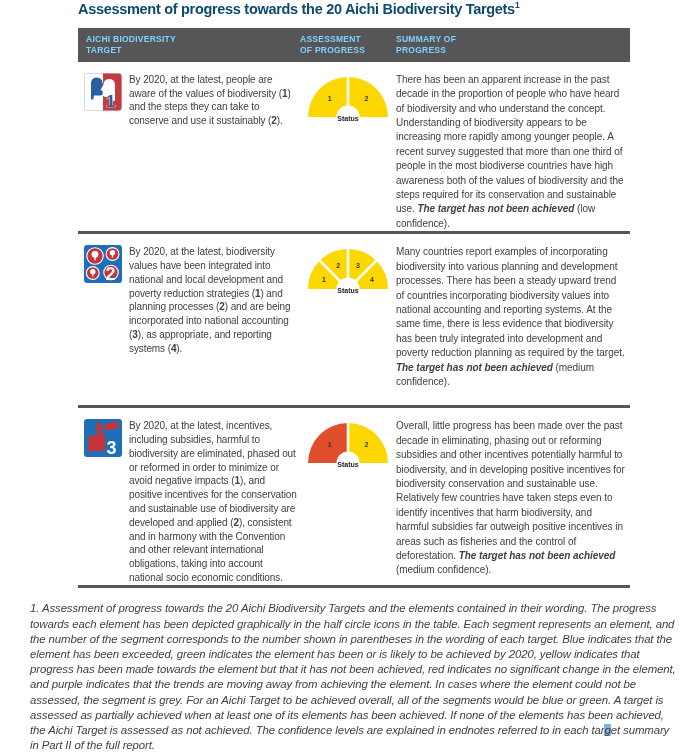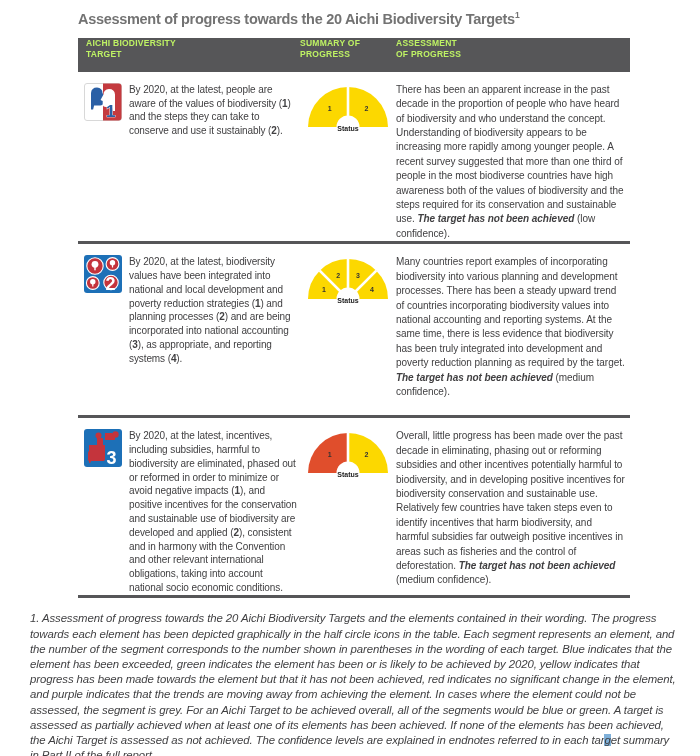--- a/index.html
+++ b/index.html
@@ -5,30 +5,31 @@
   html,body{margin:0;padding:0;background:#ffffff;}
   body{
     width:700px;min-height:756px;
     font-family:"Liberation Sans",sans-serif;
     color:#414042;
     overflow-x:hidden;
   }
   .page{position:relative;width:700px;min-height:756px;background:#fff;}
 
   .title{
-    margin:0;padding:10px 0 0 78px;
-    font-size:14.5px;font-weight:bold;color:#737373;letter-spacing:-0.3px;
+    margin:0;padding:0 0 0 78px;
+    font-size:14.5px;font-weight:bold;color:#0c4a6e;letter-spacing:-0.3px;
   }
   .title sup{font-size:8.5px;}
 
   .table{margin:11px 0 0 78px;width:552px;}
 
   .thead{
     display:grid;grid-template-columns:222px 96px 234px;
-    background:#565658;color:#bef264;height:34px;box-sizing:border-box;
+    background:#565658;color:#7dd3fc;height:34px;box-sizing:border-box;
+    padding-top:6px;
   }
   .th{font-size:8.5px;font-weight:bold;line-height:1.35;letter-spacing:0.25px;}
   .th span{display:block;}
   .th1{padding-left:8px;} .th1 span{width:110px;}
   .th2 span{width:68px;} .th3 span{width:80px;}
 
   .trow{
     display:grid;grid-template-columns:222px 96px 234px;
     border-bottom:3px solid #565658;
     box-sizing:border-box;padding-top:11px;
@@ -58,25 +59,25 @@
 <div class="page">
 
   <h1 class="title"><span>Assessment of progress towards the 20 Aichi Biodiversity Targets</span><sup>1</sup></h1>
 
   <div class="table">
 
     <div class="thead" style="background: rgb(86, 86, 88);">
       <div class="th th1">
           <span>AICHI BIODIVERSITY TARGET</span>
         </div>
+      <div class="th th2">
+          <span>ASSESSMENT OF PROGRESS</span>
+        </div>
       <div class="th th3">
           <span>SUMMARY OF PROGRESS</span>
-        </div>
-      <div class="th th2">
-          <span>ASSESSMENT OF PROGRESS</span>
         </div>
     </div>
 
     <div class="trow row1" style="border-bottom-color: rgb(86, 86, 88);">
       <div class="c1">
         <svg class="ticon" viewBox="0 0 38 38">
           <rect x="0.5" y="0.5" width="37" height="37" rx="2.5" fill="#ffffff" stroke="#d8d8d8" stroke-width="1"></rect>
           <path d="M19,0.5 h15.5 a3,3 0 0 1 3,3 v31 a3,3 0 0 1 -3,3 H19 z" fill="#c43a3f"></path>
           <path d="M7,10 q0.5,-5.5 6,-5.5 q5.5,0.5 5.5,5.5 l3,5.5 -2.2,1 v3 q0,3 -3.2,3 h-6 l-1,4 H7 z" fill="#2a5fa5"></path>
           <path d="M31,11.5 q-0.5,-5.5 -6,-5.5 q-5.5,0.5 -5.5,5.5 l-3,5.5 2.2,1 v3 q0,3 3.2,3 h6 l1,4 H31 z" fill="#ffffff"></path>

